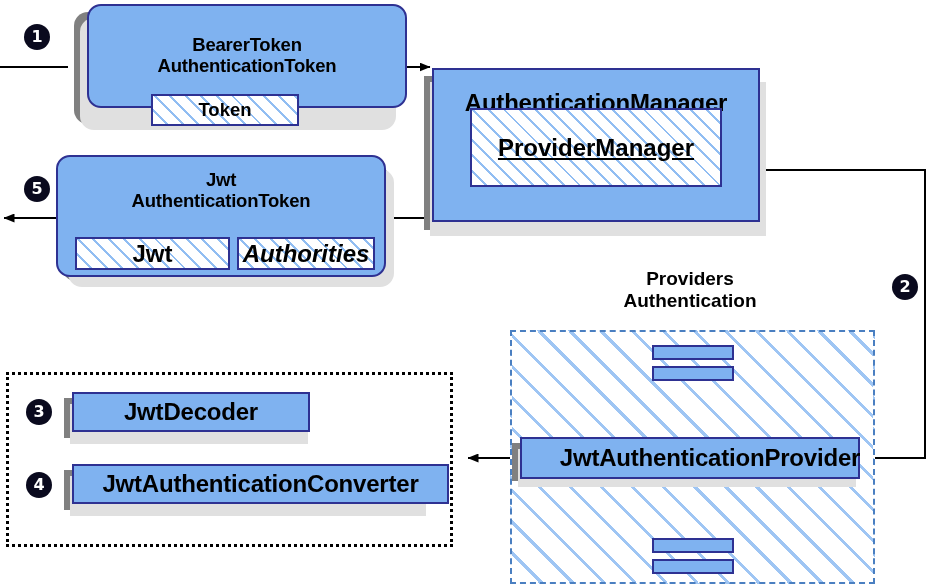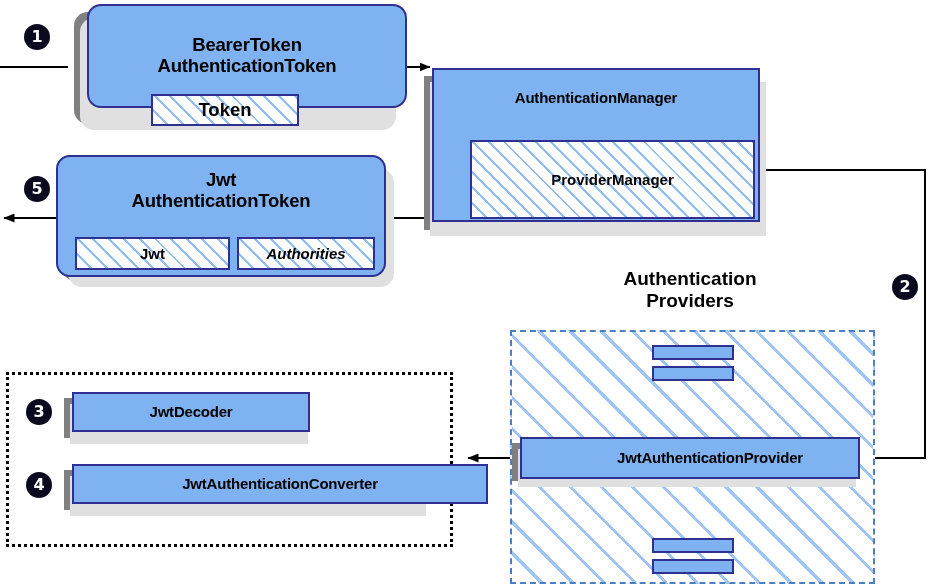--- a/index.html
+++ b/index.html
@@ -18,21 +18,21 @@
         border:2px solid #2E3192;display:flex;flex-direction:column;
         align-items:center;justify-content:center;text-align:center;}
   .node.round{border-radius:14px;}
   .sh{position:absolute;box-sizing:border-box;}
   .sh.dark{background:#808080;}
   .sh.light{background:#E0E0E0;}
   .sh.round{border-radius:14px;}
 
   .title{font-weight:bold;line-height:1.12;letter-spacing:-0.2px;}
   .t18{font-size:18.5px;}
-  .t19{font-size:15px;}
+  .t19{font-size:24px;}
 
   
   .hatch{position:absolute;box-sizing:border-box;border:2px solid #2E3192;
     display:flex;align-items:center;justify-content:center;text-align:center;
     background-color:#ffffff;
     background-image:repeating-linear-gradient(45deg,
         rgba(126,178,240,0) 0px, rgba(126,178,240,0) 9px,
         rgba(126,178,240,.85) 9px, rgba(126,178,240,.85) 11px);
     font-weight:bold;}
 
@@ -114,26 +114,26 @@
   </div>
   <div class="hatch t19" style="left:75px;top:237px;width:155px;height:33px;">Jwt</div>
   <div class="hatch t19" style="left:237px;top:237px;width:138px;height:33px;font-style:italic;">Authorities</div>
 
   <div class="sh dark" style="left:424px;top:76px;width:336px;height:154px;"></div>
   <div class="sh light" style="left:430px;top:82px;width:336px;height:154px;"></div>
   <div class="node" style="left:432px;top:68px;width:328px;height:154px;
               justify-content:flex-start;padding-top:20px;">
     <div class="title t19">AuthenticationManager</div>
   </div>
-  <div class="hatch t19" style="left:470px;top:140px;width:285px;height:79px;">ProviderManager</div>
+  <div class="hatch t19" style="left:470px;top:108px;width:252px;height:79px;text-decoration:underline;">ProviderManager</div>
 
   <div style="position:absolute;left:585px;top:268px;width:210px;
               text-align:center;font-weight:bold;font-size:19px;line-height:1.15;">
+    <div>Providers</div>
     <div>Authentication</div>
-    <div>Providers</div>
   </div>
 
   <div class="dashbox" style="left:510px;top:330px;width:365px;height:254px;"></div>
 
   <div class="bar" style="left:652px;top:345px;width:82px;height:15px;"></div>
   <div class="bar" style="left:652px;top:366px;width:82px;height:15px;"></div>
 
   <div class="bar" style="left:652px;top:538px;width:82px;height:15px;"></div>
   <div class="bar" style="left:652px;top:559px;width:82px;height:15px;"></div>
 
@@ -146,21 +146,21 @@
   <div class="dotbox" style="left:6px;top:372px;width:447px;height:175px;"></div>
 
   <div class="sh dark" style="left:64px;top:398px;width:238px;height:40px;"></div>
   <div class="sh light" style="left:70px;top:404px;width:238px;height:40px;"></div>
   <div class="node" style="left:72px;top:392px;width:238px;height:40px;text-align:right;">
     <div class="title t19">JwtDecoder</div>
   </div>
 
   <div class="sh dark" style="left:64px;top:470px;width:356px;height:40px;"></div>
   <div class="sh light" style="left:70px;top:476px;width:356px;height:40px;"></div>
-  <div class="node" style="left:72px;top:464px;width:416px;height:40px;">
+  <div class="node" style="left:72px;top:464px;width:377px;height:40px;">
     <div class="title t19">JwtAuthenticationConverter</div>
   </div>
 
   <div class="badge" style="left:24px;top:24px;">1</div>
   <div class="badge" style="left:24px;top:176px;">5</div>
   <div class="badge" style="left:892px;top:274px;">2</div>
   <div class="badge" style="left:26px;top:399px;">3</div>
   <div class="badge" style="left:26px;top:472px;">4</div>
 
 </div>

